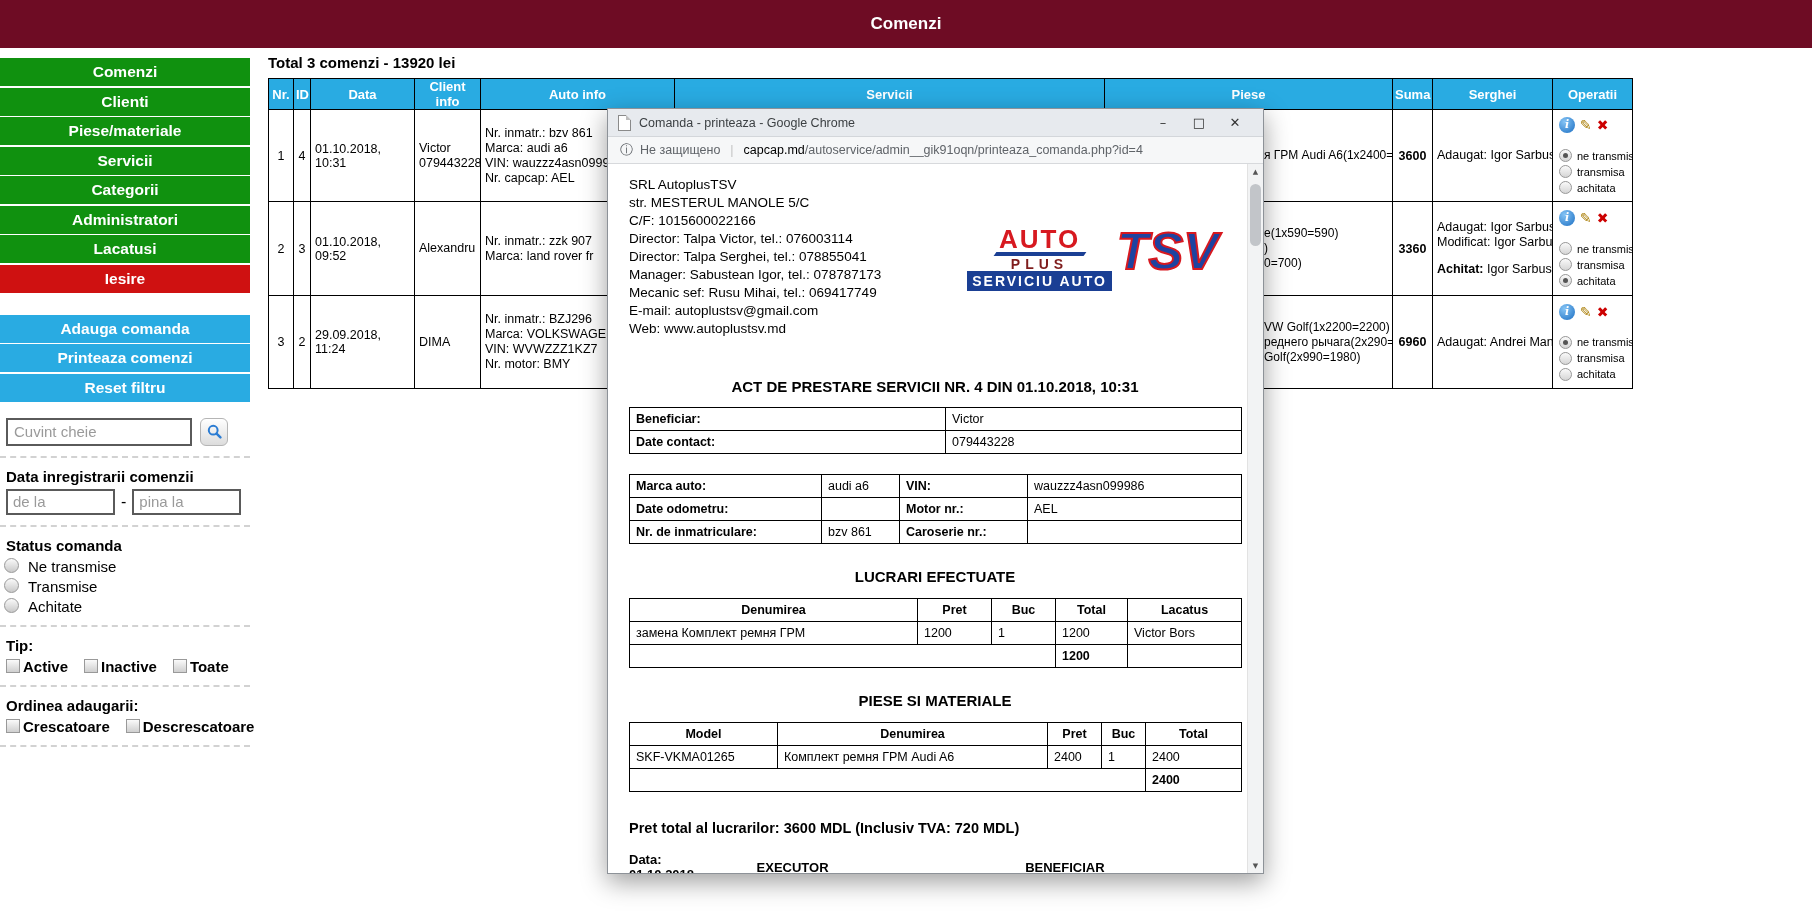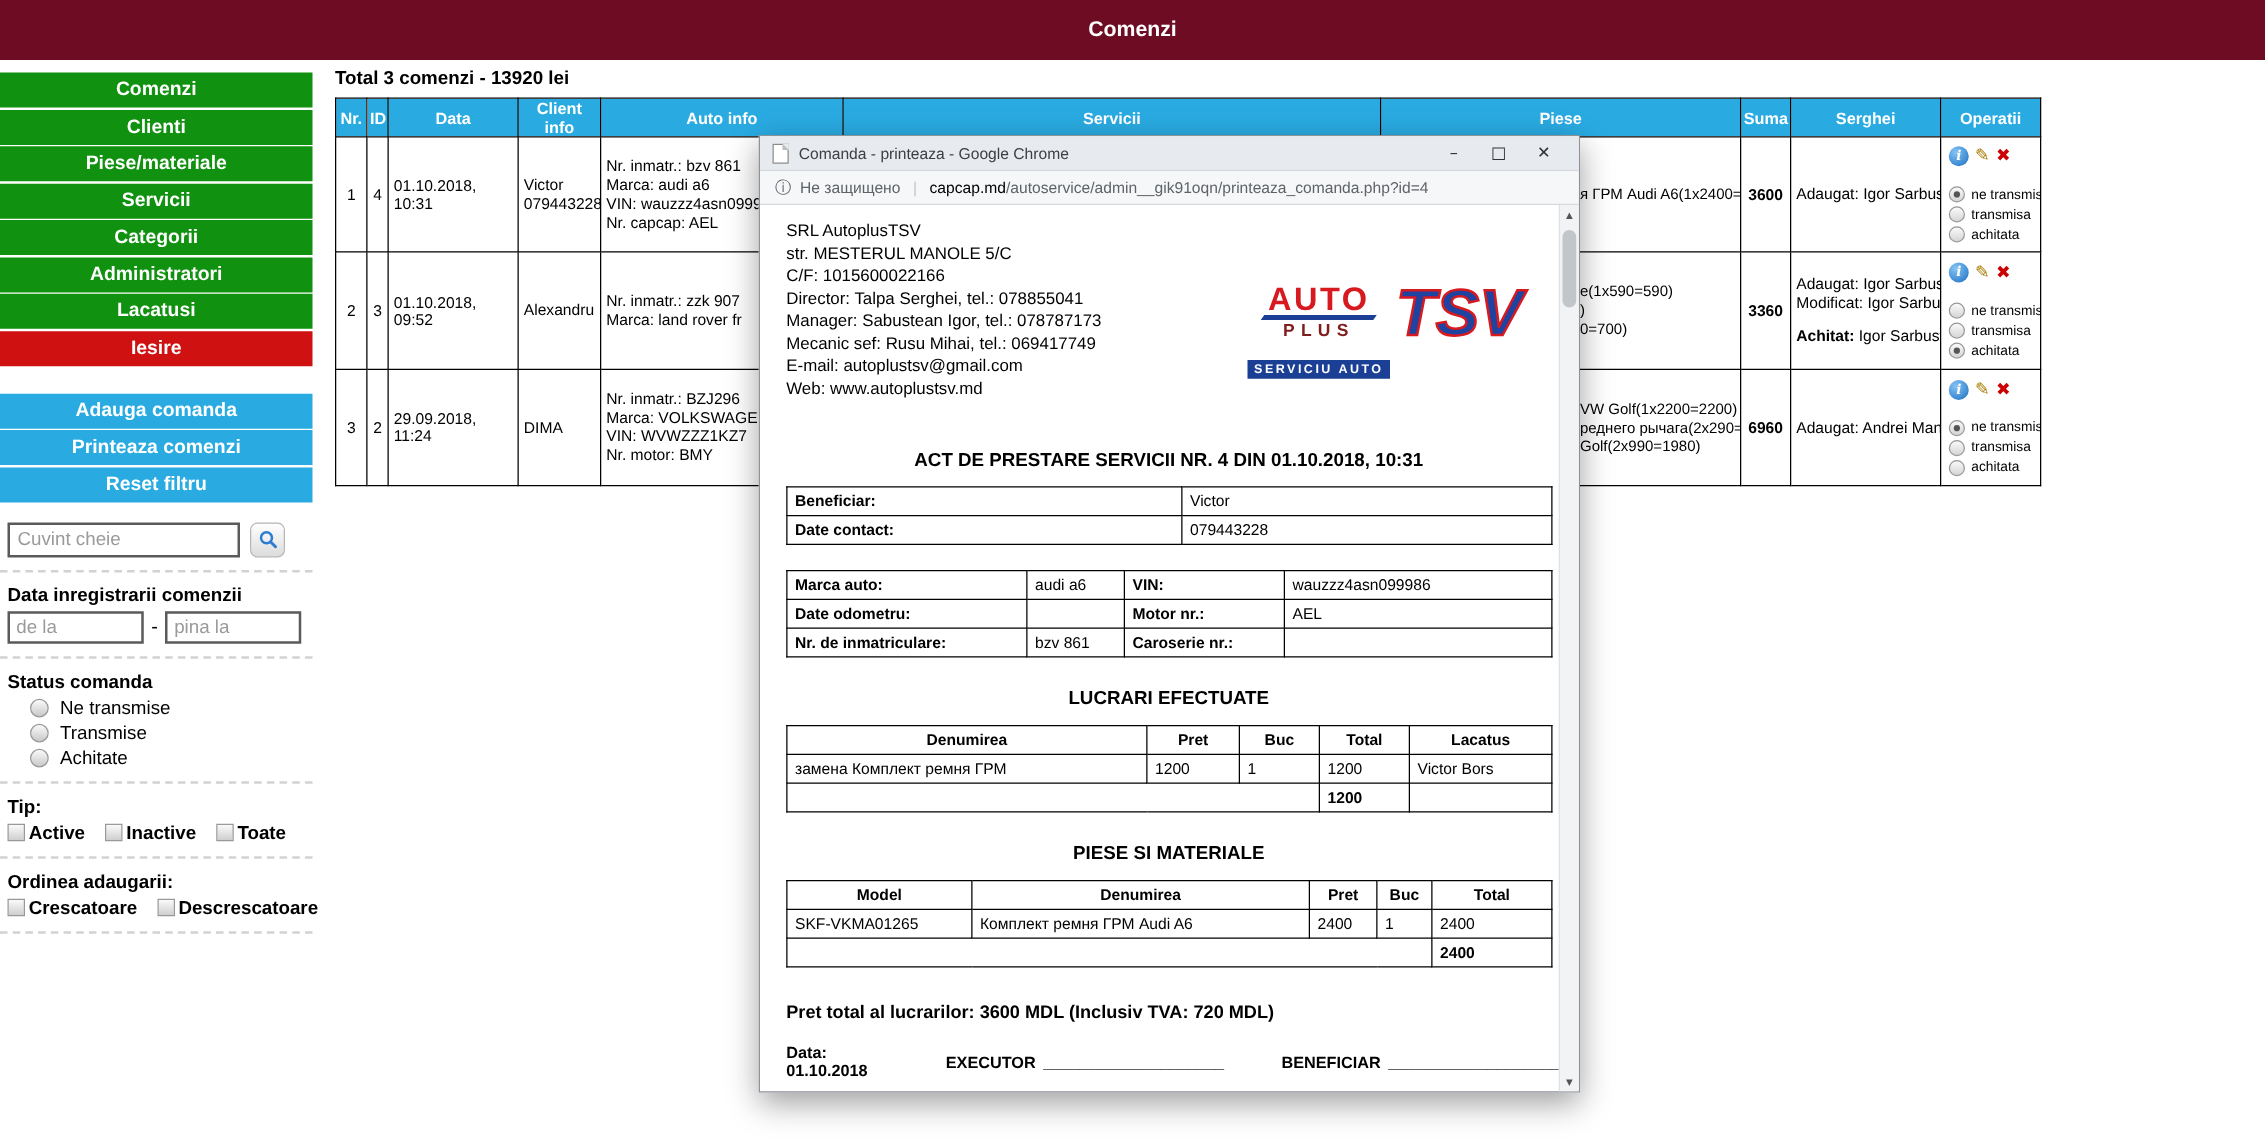--- a/index.html
+++ b/index.html
@@ -23,21 +23,21 @@
   .searchrow input::placeholder{color:#9a9a9a;}
   .sbtn{width:26px;height:26px;border:1px solid #b5b5b5;border-radius:6px;
         background:linear-gradient(#ffffff,#dcdcdc);display:flex;align-items:center;
         justify-content:center;cursor:pointer;}
   .sep{border-top:2px dashed #d2d2d2;margin:10px 0;}
   .flabel{font-weight:bold;font-size:15px;margin:2px 6px 4px 6px;}
   .daterow{display:flex;align-items:center;gap:6px;margin:0 6px;}
   .daterow input{width:95px;height:18px;border:2px solid #5a5a5a;font-size:15px;
         padding:2px 5px;font-family:"Liberation Sans",sans-serif;}
   .daterow input::placeholder{color:#9a9a9a;}
-  .optline{display:flex;align-items:center;gap:9px;margin:3px 24px;font-size:15px;}
+  .optline{display:flex;align-items:flex-start;gap:9px;margin:3px 4px;font-size:15px;}
   .radio{width:13px;height:13px;border-radius:50%;border:1px solid #999;
         background:linear-gradient(#fafafa,#c9c9c9);flex:none;position:relative;cursor:pointer;}
   .chk{width:12px;height:12px;border:1px solid #999;background:linear-gradient(#fafafa,#cfcfcf);
         flex:none;cursor:pointer;}
   .inline-opts{display:flex;align-items:center;margin:2px 6px;font-size:15px;}
   .inline-opts .pair{display:flex;align-items:center;gap:3px;margin-right:16px;font-weight:bold;}
 
   
   .main{position:absolute;left:268px;top:48px;width:1364px;}
   .total{font-weight:bold;font-size:15px;margin:6px 0 7px 0;}
@@ -83,22 +83,22 @@
   .urlsep{color:#c4c4c4;margin:0 10px;}
   .udom{color:#000000;}
   .upath{color:#5f6368;}
   .pbody{position:absolute;left:0;top:55px;right:15px;bottom:0;overflow:hidden;padding:12px 0 0 21px;}
   .company{font-size:13.5px;line-height:18px;}
   .logo{position:absolute;top:64px;right:30px;display:flex;align-items:flex-start;}
   .lgleft{display:flex;flex-direction:column;align-items:center;margin-right:3px;}
   .lgauto{font-size:26px;font-weight:900;color:#d71920;letter-spacing:2px;line-height:23px;}
   .lgswoosh{width:90px;height:4px;background:#1a3f94;transform:skewX(-35deg);margin:1px 0 1px 0;}
   .lgplus{font-size:14px;font-weight:900;color:#7f1d1d;letter-spacing:5px;line-height:14px;}
-  .lgbar{background:#1a3f94;color:#fff;font-size:10px;font-weight:bold;letter-spacing:2px;
-        padding:2px 5px;margin-top:17px;white-space:nowrap;text-align:center;}
+  .lgbar{background:#1a3f94;color:#fff;font-size:14px;font-weight:bold;letter-spacing:2px;
+        padding:2px 5px;margin-top:0;white-space:nowrap;text-align:center;}
   .lgtsv{font-size:52px;font-weight:900;font-style:italic;color:#1e43a0;line-height:46px;
         margin-left:2px;-webkit-text-stroke:2px #d71920;}
   .acttitle{text-align:center;font-weight:bold;font-size:15px;margin:40px 0 12px 0;width:612px;}
   table.doc{border-collapse:collapse;table-layout:fixed;width:612px;}
   .doc td,.doc th{border:1px solid #000;font-size:12.5px;height:20px;padding:1px 6px;
         overflow:hidden;white-space:nowrap;background:#fff;}
   .doc th{font-weight:bold;text-align:center;}
   .doc td.lbl{font-weight:bold;}
   .doc td.b{font-weight:bold;}
   .sect{text-align:center;font-weight:bold;font-size:15px;width:612px;margin:24px 0 13px 0;}
@@ -393,20 +393,21 @@
       <span class="urlsep">|</span>
       <span class="udom">capcap.md</span>
         <span class="upath">/autoservice/admin__gik91oqn/printeaza_comanda.php?id=4</span>
     </div>
 
     <div class="pbody">
       <div class="company">
         <div>SRL AutoplusTSV</div>
         <div>str. MESTERUL MANOLE 5/C</div>
         <div>C/F: 1015600022166</div>
+        <div>Director: Talpa Victor, tel.: 076003114</div>
         <div>Director: Talpa Serghei, tel.: 078855041</div>
         <div>Manager: Sabustean Igor, tel.: 078787173</div>
         <div>Mecanic sef: Rusu Mihai, tel.: 069417749</div>
         <div>E-mail: autoplustsv@gmail.com</div>
         <div>Web: www.autoplustsv.md</div>
       </div>
 
       <div class="logo">
         <div class="lgleft">
           <div class="lgauto">AUTO</div>

